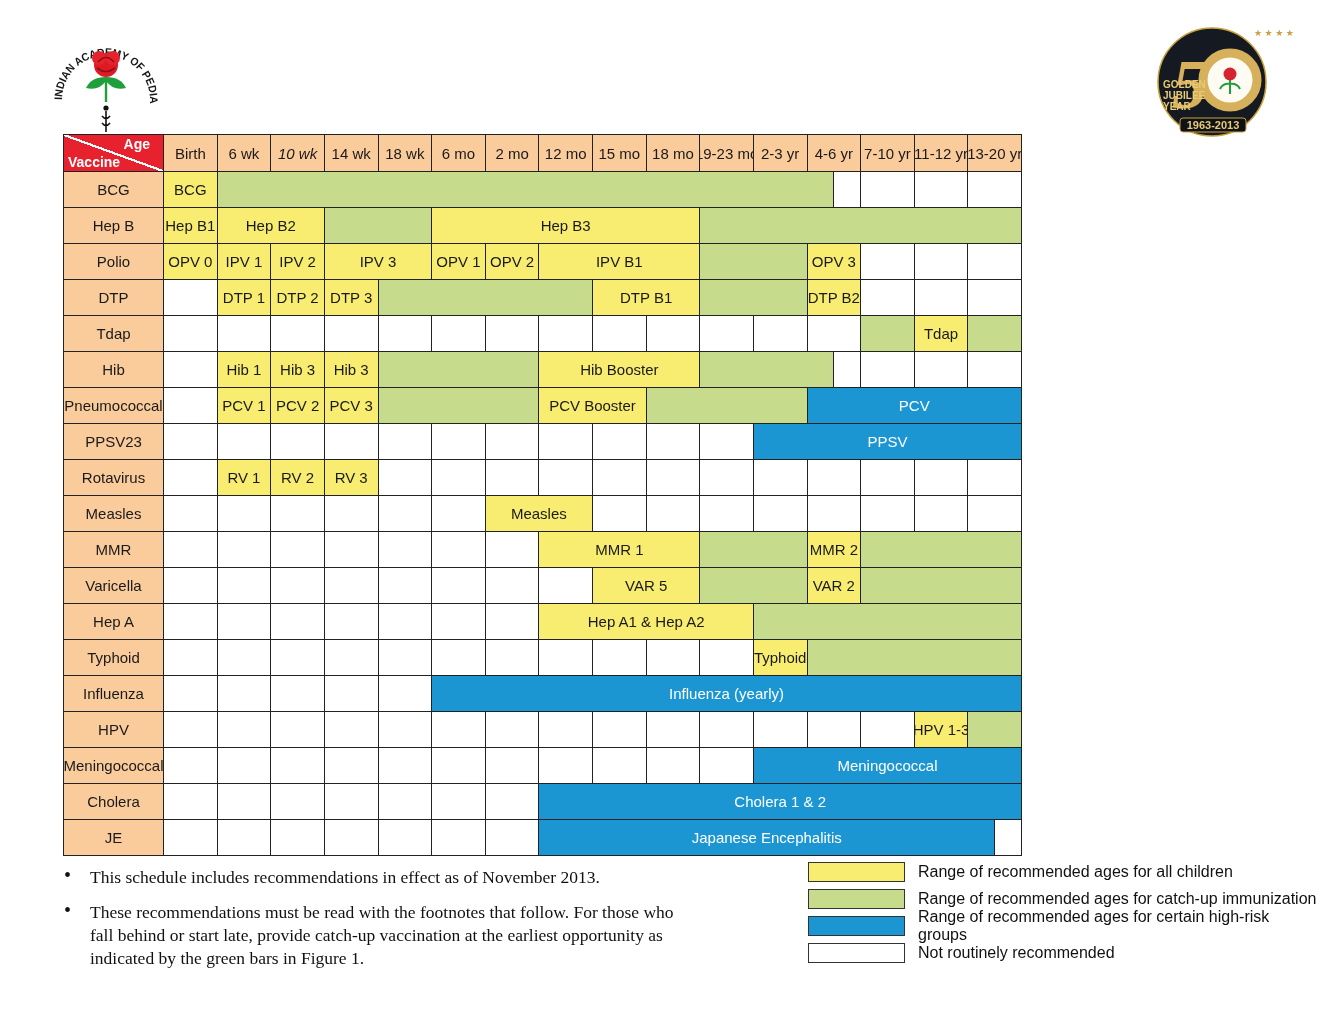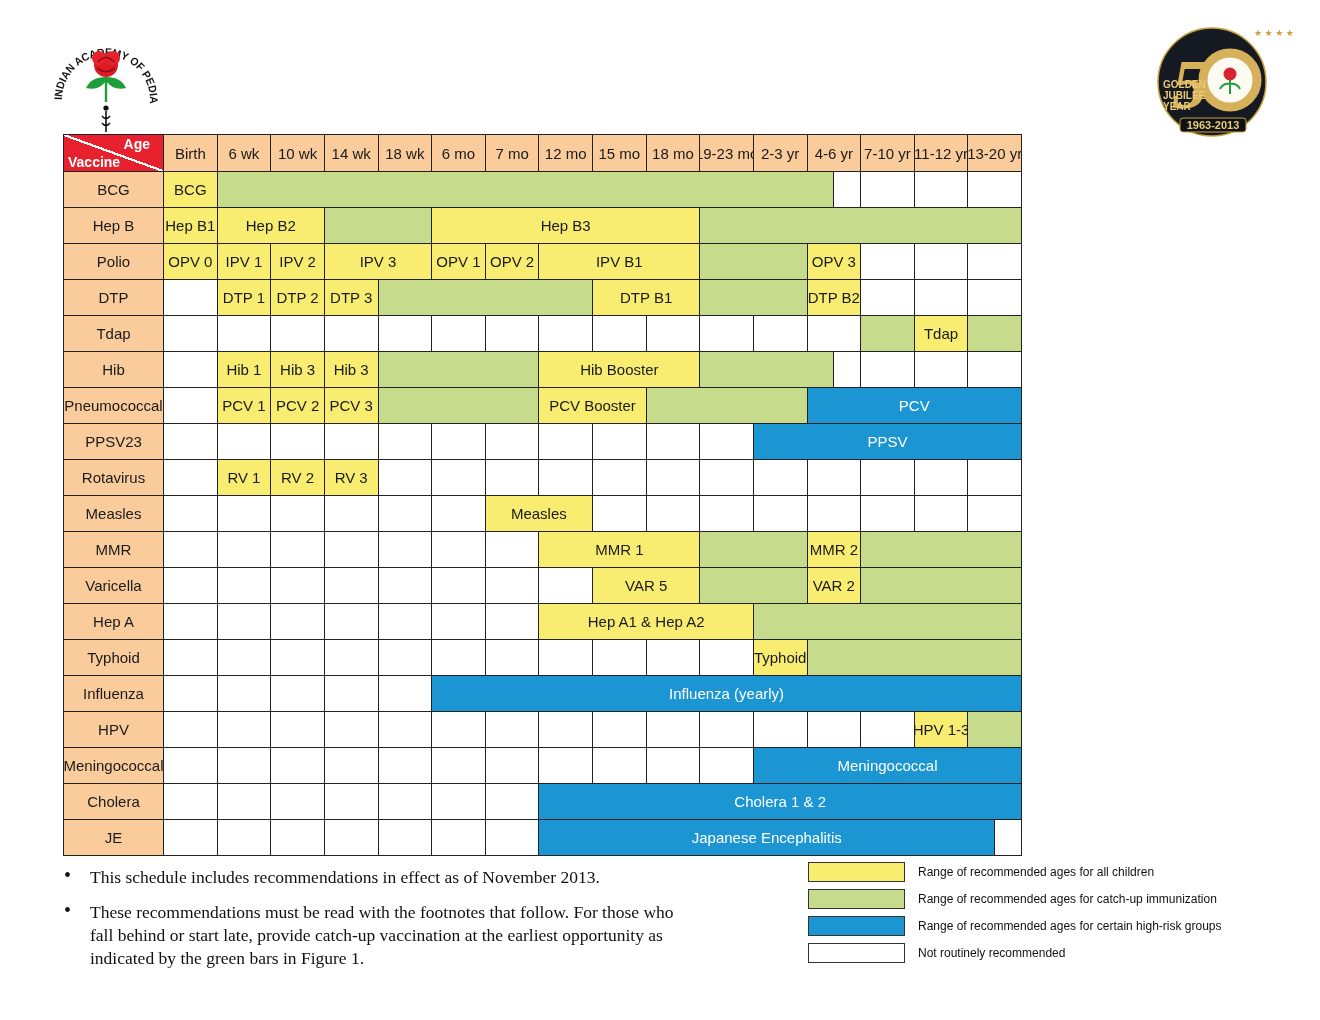--- a/index.html
+++ b/index.html
@@ -28,21 +28,21 @@
   .corner-age { position:absolute; top:1px; right:13px; }
   .corner-vaccine { position:absolute; bottom:1px; left:4px; }
 
   
   .notes { position:absolute; left:58px; top:866px; width:620px; font-family:"Liberation Serif",serif; font-size:17.5px; color:#111; }
   .notes li { list-style:none; position:relative; padding-left:32px; margin-bottom:12px; line-height:23px; }
   .notes li::before { content:"\2022"; position:absolute; left:6px; top:-2px; font-size:20px; }
   .legend { position:absolute; left:808px; top:858px; }
   .legend-item { display:flex; align-items:center; height:27px; }
   .legend-swatch { width:97px; height:20px; border:1px solid #333; margin-right:13px; flex:none; }
-  .legend-label { font-size:12px; color:#111; }
+  .legend-label { font-size:16px; color:#111; }
 </style>
 </head>
 <body>
 
 <div class="page">
 
   <svg class="logo-left" width="128" height="130" viewBox="0 0 128 130">
     <defs>
       <path id="arcL" d="M 20,92 A 44,44 0 1 1 108,92" fill="none"></path>
     </defs>
@@ -86,25 +86,25 @@
   </svg>
 
   <div class="schedule" id="schedule-grid">
       <div class="srow header">
         <div class="cell corner">
           <span class="corner-age">Age</span>
           <span class="corner-vaccine">Vaccine</span>
         </div>
         <div class="cell agecol" style="grid-column: 2 / 4;">Birth</div>
         <div class="cell agecol" style="grid-column: 4 / 6;">6 wk</div>
-        <div class="cell agecol" style="grid-column: 6 / 8;">10 wk</div>
+        <div class="cell agecol" style="grid-column: 6 / 8; font-style: italic;">10 wk</div>
         <div class="cell agecol" style="grid-column: 8 / 10;">14 wk</div>
         <div class="cell agecol" style="grid-column: 10 / 12;">18 wk</div>
         <div class="cell agecol" style="grid-column: 12 / 14;">6 mo</div>
-        <div class="cell agecol" style="grid-column: 14 / 16;">7 mo</div>
+        <div class="cell agecol" style="grid-column: 14 / 16;">2 mo</div>
         <div class="cell agecol" style="grid-column: 16 / 18;">12 mo</div>
         <div class="cell agecol" style="grid-column: 18 / 20;">15 mo</div>
         <div class="cell agecol" style="grid-column: 20 / 22;">18 mo</div>
         <div class="cell agecol" style="grid-column: 22 / 24;">19-23 mo</div>
         <div class="cell agecol" style="grid-column: 24 / 26;">2-3 yr</div>
         <div class="cell agecol" style="grid-column: 26 / 28;">4-6 yr</div>
         <div class="cell agecol" style="grid-column: 28 / 30;">7-10 yr</div>
         <div class="cell agecol" style="grid-column: 30 / 32;">11-12 yr</div>
         <div class="cell agecol" style="grid-column: 32 / 34;">13-20 yr</div>
       </div>

